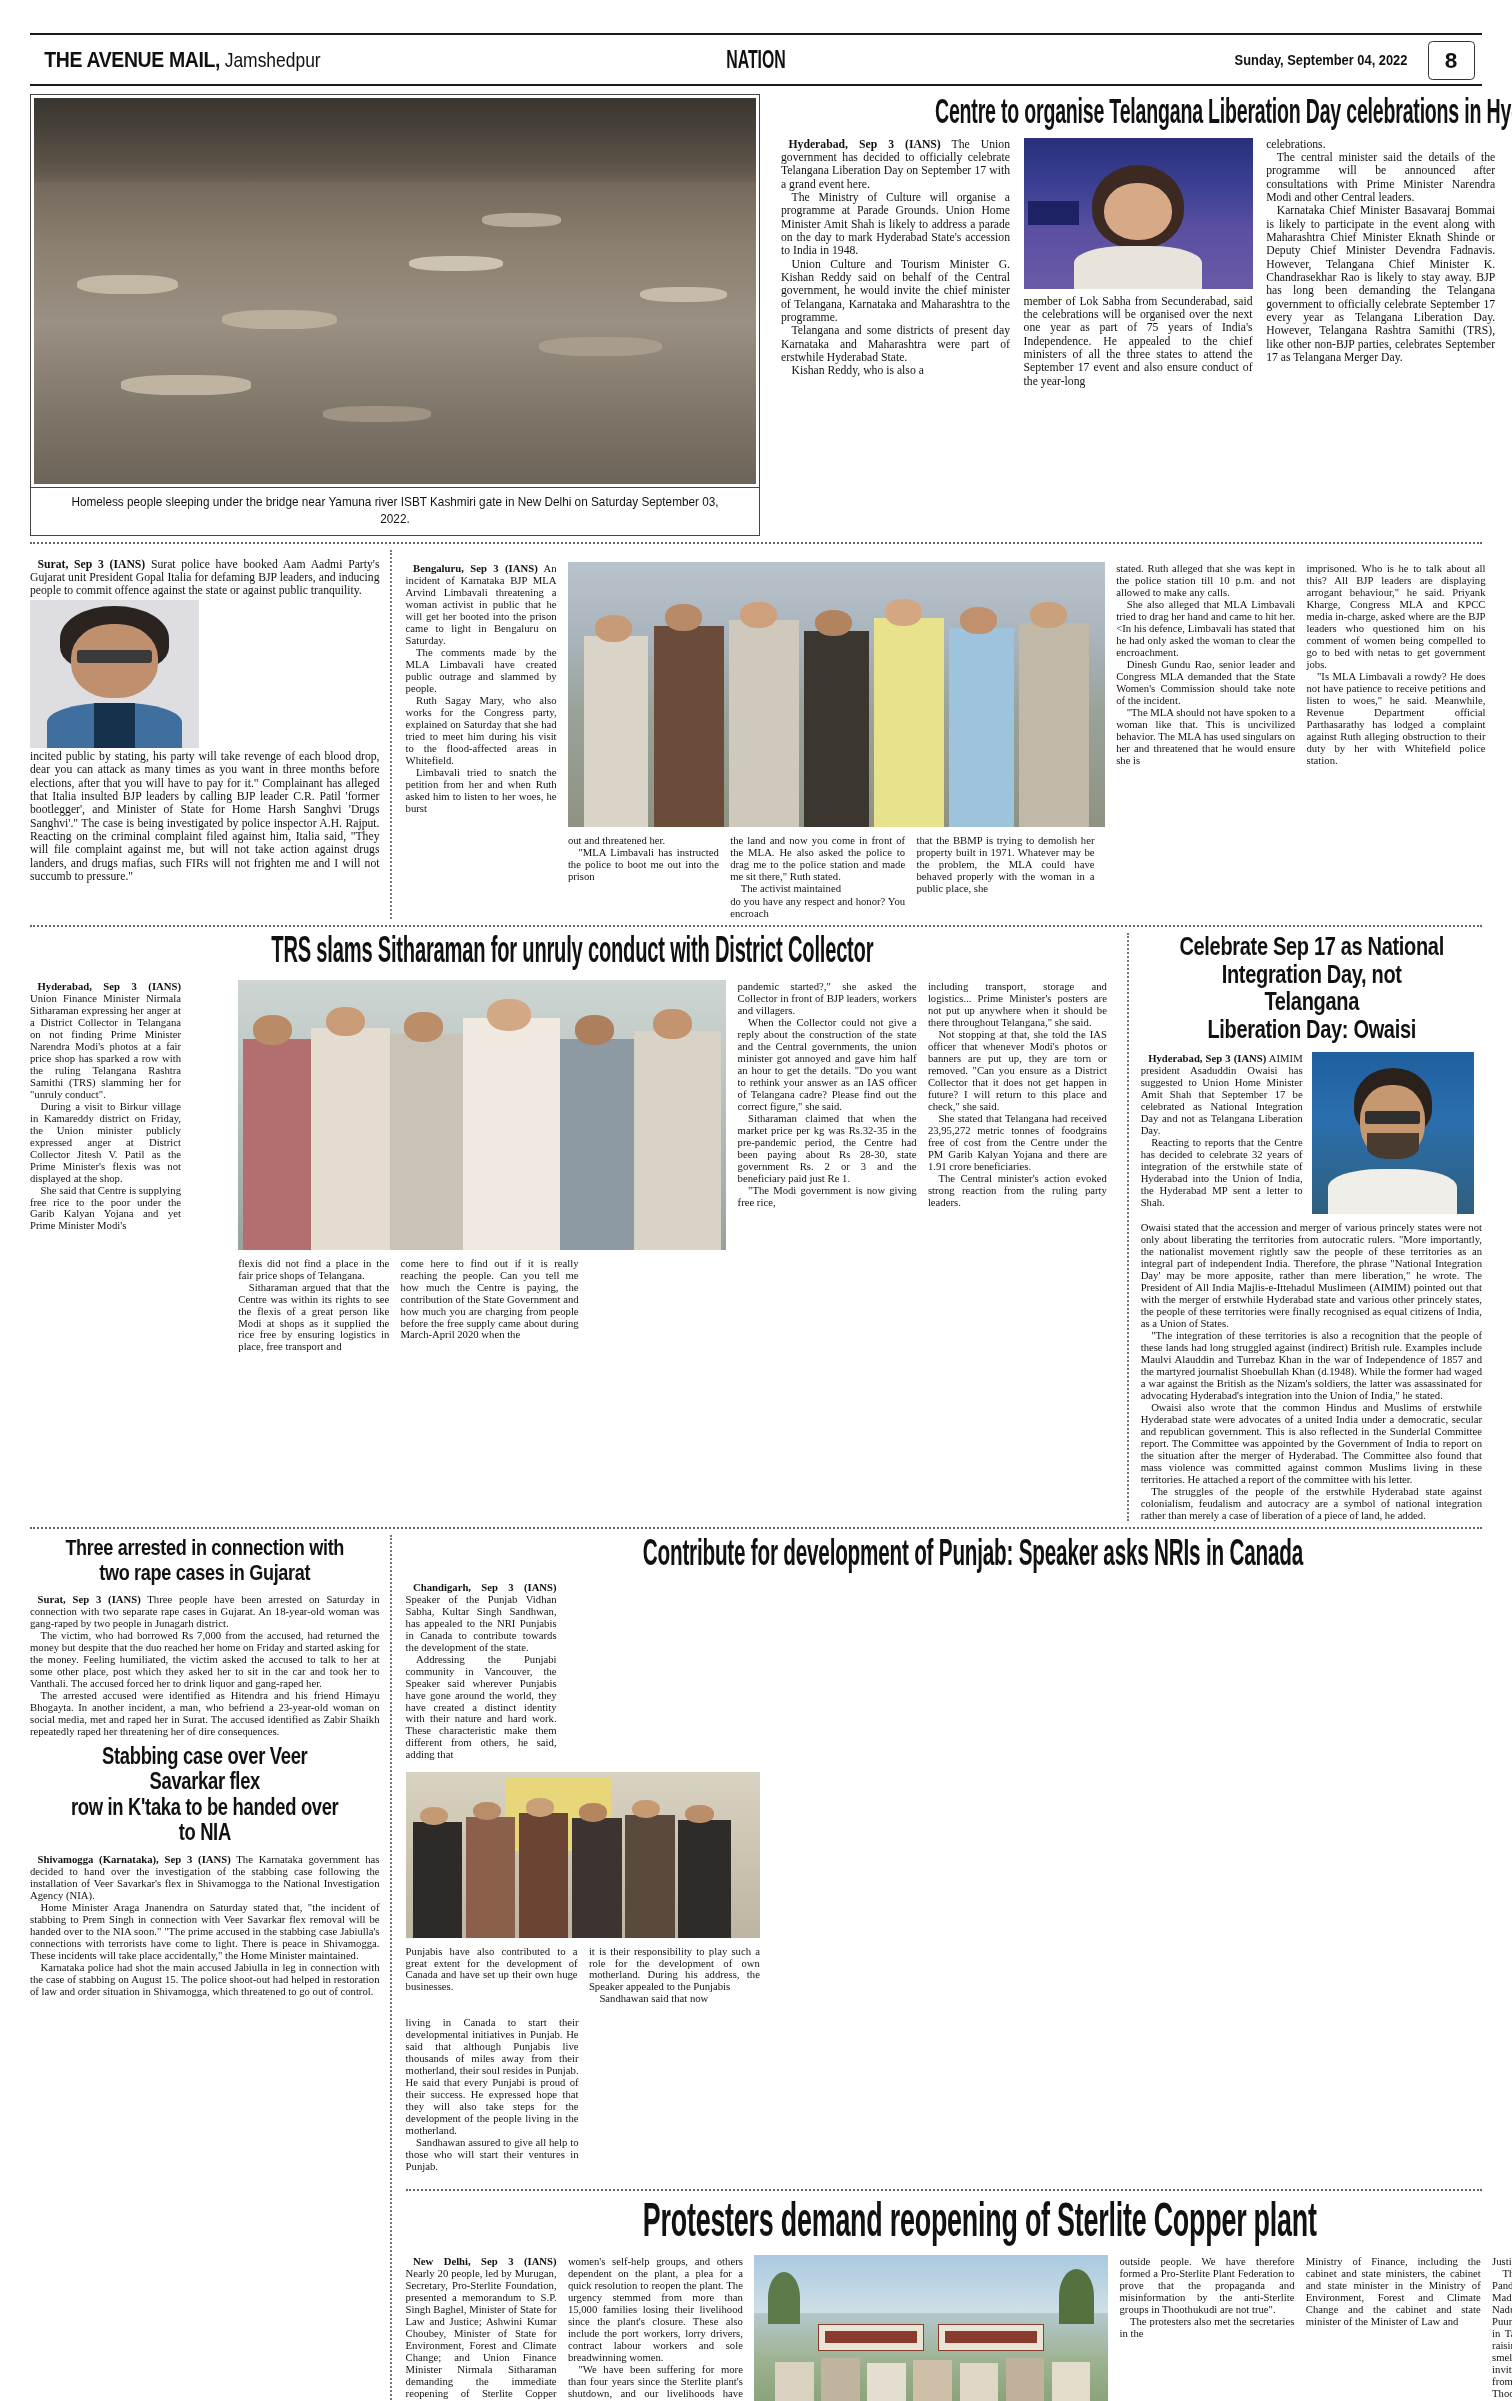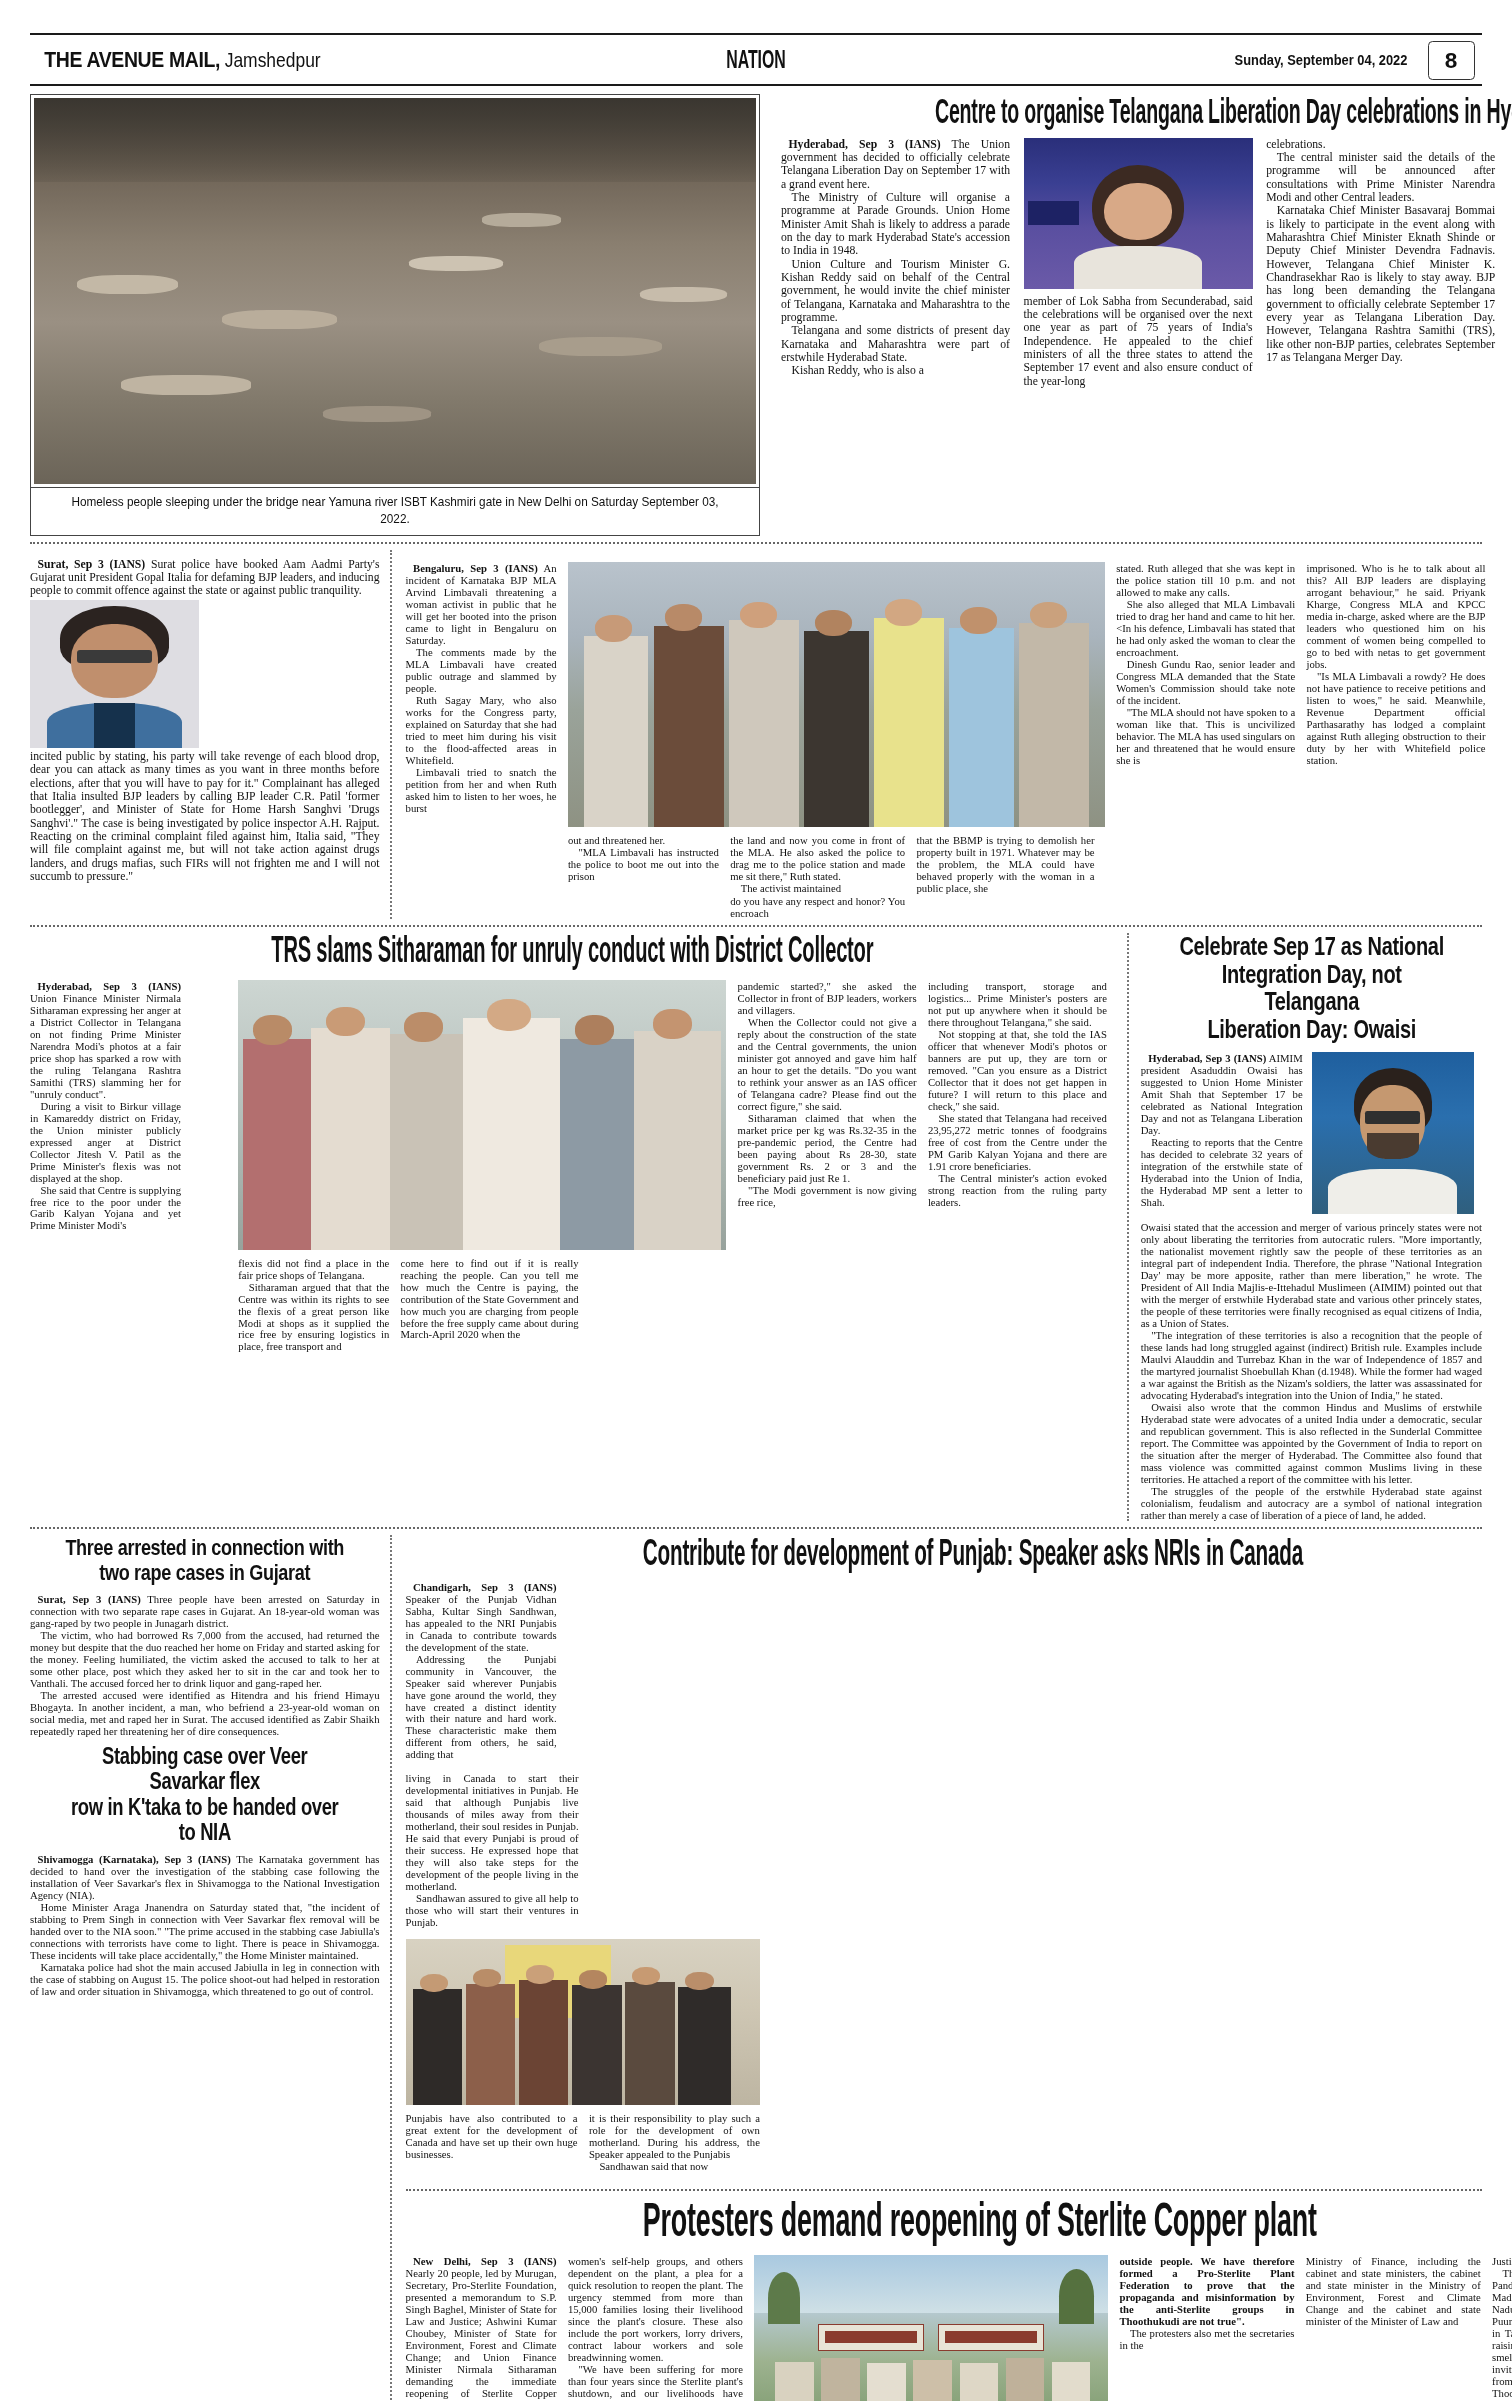--- a/index.html
+++ b/index.html
@@ -460,27 +460,20 @@
         </div>
         <div style="height:10.5px;"></div>
         <div style="display:flex;gap:11.3px;flex-direction:column;">
           <div style="width:151px;flex:none;">
             <div class="body-txt tiny">
               <p><span class="dateline">Chandigarh, Sep 3 (IANS)</span> Speaker of the Punjab Vidhan Sabha, Kultar Singh Sandhwan, has appealed to the NRI Punjabis in Canada to contribute towards the development of the state.</p>
               <p>Addressing the Punjabi community in Vancouver, the Speaker said wherever Punjabis have gone around the world, they have created a distinct identity with their nature and hard work. These characteristic make them different from others, he said, adding that</p>
             </div>
           </div>
 
-          <div style="width:173px;flex:none;">
-            <div class="body-txt tiny">
-              <p style="text-indent:0;">living in Canada to start their developmental initiatives in Punjab. He said that although Punjabis live thousands of miles away from their motherland, their soul resides in Punjab. He said that every Punjabi is proud of their success. He expressed hope that they will also take steps for the development of the people living in the motherland.</p>
-              <p>Sandhawan assured to give all help to those who will start their ventures in Punjab.</p>
-            </div>
-          </div>
-
           <div style="width:354px;flex:none;">
             <div class="ph" style="height:166px;background:linear-gradient(180deg,#d8d2c2 0%,#cfc7b4 40%,#bdb5a2 100%);position:relative;">
               <div style="position:absolute;left:28%;top:4%;width:30%;height:44%;background:#e8d77a;"></div>
               <div style="position:absolute;left:2%;top:30%;width:14%;height:70%;background:#2e2a28;"></div>
               <div style="position:absolute;left:17%;top:27%;width:14%;height:73%;background:#8c5f4a;"></div>
               <div style="position:absolute;left:32%;top:25%;width:14%;height:75%;background:#6b4434;"></div>
               <div style="position:absolute;left:47%;top:28%;width:14%;height:72%;background:#3b3431;"></div>
               <div style="position:absolute;left:62%;top:26%;width:14%;height:74%;background:#5a4a3e;"></div>
               <div style="position:absolute;left:77%;top:29%;width:15%;height:71%;background:#2f2b29;"></div>
               <div style="position:absolute;left:4%;top:21%;width:8%;height:11%;background:#c49a74;border-radius:46%;"></div>
@@ -495,20 +488,27 @@
                 <div class="body-txt tiny">
                   <p style="text-indent:0;">Punjabis have also contributed to a great extent for the development of Canada and have set up their own huge businesses.</p>
                 </div>
               </div>
               <div style="width:171px;flex:none;">
                 <div class="body-txt tiny">
                   <p style="text-indent:0;">it is their responsibility to play such a role for the development of own motherland. During his address, the Speaker appealed to the Punjabis</p>
                   <p>Sandhawan said that now</p>
                 </div>
               </div>
+            </div>
+          </div>
+
+          <div style="width:173px;flex:none;">
+            <div class="body-txt tiny">
+              <p style="text-indent:0;">living in Canada to start their developmental initiatives in Punjab. He said that although Punjabis live thousands of miles away from their motherland, their soul resides in Punjab. He said that every Punjabi is proud of their success. He expressed hope that they will also take steps for the development of the people living in the motherland.</p>
+              <p>Sandhawan assured to give all help to those who will start their ventures in Punjab.</p>
             </div>
           </div>
 
           <div style="width:363px;flex:none;"></div>
         </div>
       </div>
 
       <div class="hr-dot"></div>
 
       <div>
@@ -546,21 +546,21 @@
               <div style="position:absolute;left:32%;top:63%;width:11%;height:37%;background:#e4ded0;"></div>
               <div style="position:absolute;left:45%;top:61%;width:11%;height:39%;background:#cdbfa8;"></div>
               <div style="position:absolute;left:58%;top:63%;width:11%;height:37%;background:#ded7c6;"></div>
               <div style="position:absolute;left:71%;top:60%;width:11%;height:40%;background:#bfb19a;"></div>
               <div style="position:absolute;left:84%;top:62%;width:11%;height:38%;background:#e2dccc;"></div>
             </div>
           </div>
 
           <div style="width:175px;flex:none;">
             <div class="body-txt tiny">
-              <p style="text-indent:0;font-weight:bold;">outside people. We have therefore formed a Pro-Sterlite Plant Federation to prove that the propaganda and misinformation by the anti-Sterlite groups in Thoothukudi are not true".</p>
+              <p style="text-indent:0;">outside people. We have therefore formed a Pro-Sterlite Plant Federation to prove that the propaganda and misinformation by the anti-Sterlite groups in Thoothukudi are not true".</p>
               <p>The protesters also met the secretaries in the</p>
             </div>
           </div>
 
           <div style="width:175px;flex:none;">
             <div class="body-txt tiny">
               <p style="text-indent:0;">Ministry of Finance, including the cabinet and state ministers, the cabinet and state minister in the Ministry of Environment, Forest and Climate Change and the cabinet and state minister of the Minister of Law and</p>
             </div>
           </div>
 

